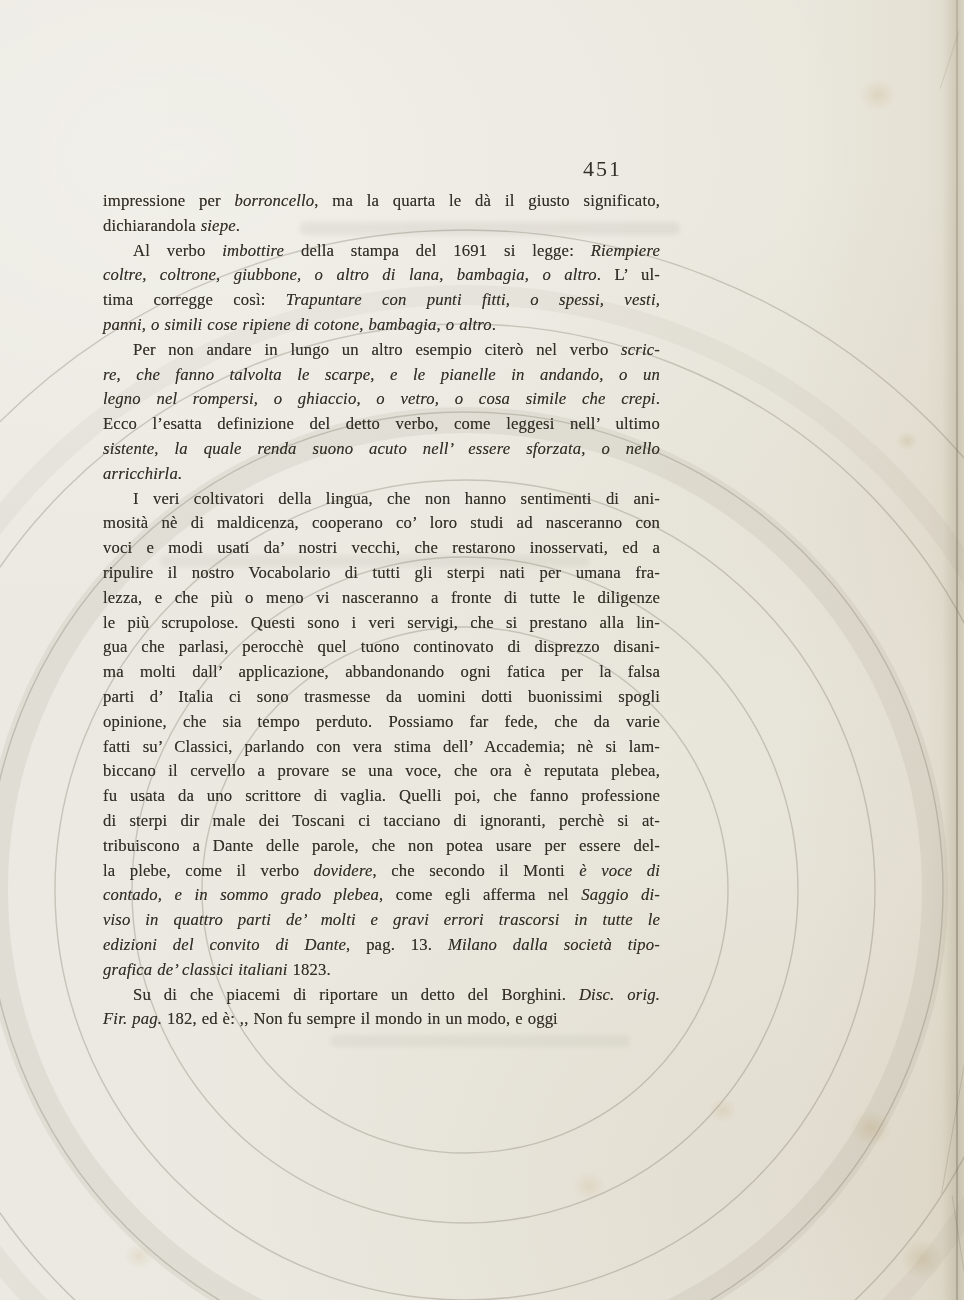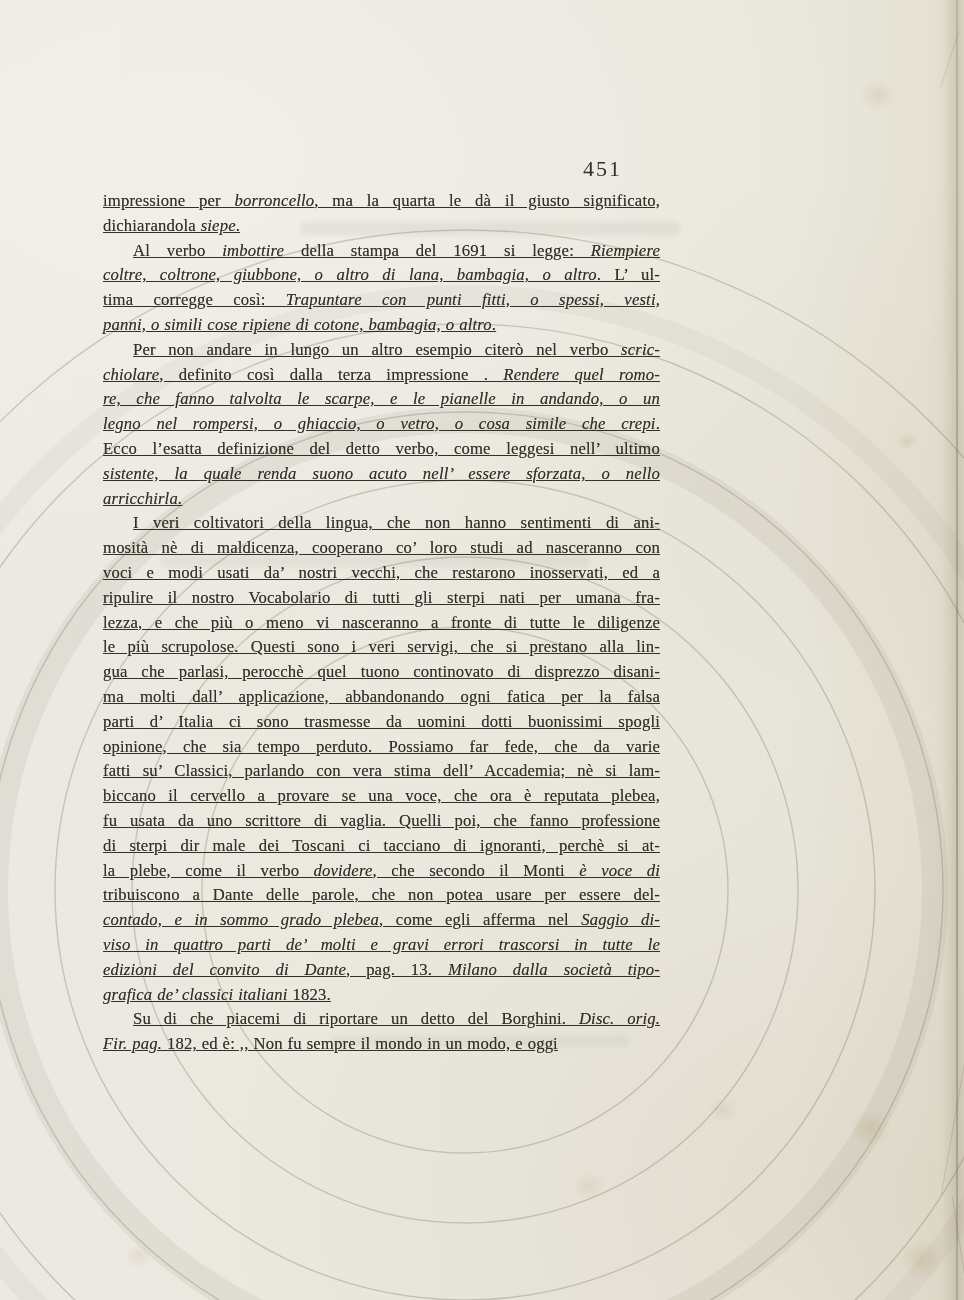--- a/index.html
+++ b/index.html
@@ -20,21 +20,21 @@
     font-size:22px;letter-spacing:2px;
     color:var(--ink,#343028);
   }
   .textblock{
     position:absolute;left:103px;top:189px;width:557px;
     font-size:16.7px;line-height:24.8px;
     color:var(--ink,#343028);
     word-spacing:0.6px;letter-spacing:0.15px;
     text-shadow:0 0 0.5px rgba(52,48,40,0.55);
   }
-  .line{text-align:justify;text-align-last:justify;text-decoration:underline;}
+  .line{text-align:justify;text-align-last:justify;}
   .line.end{text-align-last:left;}
   .line.ind{text-indent:30px;}
   .it{font-style:italic;}
   .stain{position:absolute;pointer-events:none;border-radius:50%;}
   .edge-shade{
     position:absolute;top:0;right:0;width:22px;height:1300px;
     background:linear-gradient(to right, rgba(120,108,84,0) 0%, rgba(120,108,84,0.16) 70%, rgba(120,108,84,0.05) 100%);
     pointer-events:none;
   }
   .edge-line{
@@ -90,42 +90,41 @@
   <div class="pageno">451</div>
 
   <div class="textblock">
       <div class="line"><span>impressione per </span><span class="it">borroncello</span><span>, ma la quarta le dà il giusto significato,</span></div>
       <div class="line end"><span>dichiarandola </span><span class="it">siepe</span><span>.</span></div>
       <div class="line ind"><span>Al verbo </span><span class="it">imbottire</span><span> della stampa del 1691 si legge: </span><span class="it">Riempiere</span></div>
       <div class="line"><span class="it">coltre, coltrone, giubbone, o altro di lana, bambagia, o altro</span><span>. L’ ul-</span></div>
       <div class="line"><span>tima corregge così: </span><span class="it">Trapuntare con punti fitti, o spessi, vesti,</span></div>
       <div class="line end"><span class="it">panni, o simili cose ripiene di cotone, bambagia, o altro</span><span>.</span></div>
       <div class="line ind"><span>Per non andare in lungo un altro esempio citerò nel verbo </span><span class="it">scric-</span></div>
-      <div class="line"><span class="it">chiolare</span><span>, definito così dalla terza impressione . </span><span class="it">Rendere quel romo-</span></div>
       <div class="line"><span class="it">re, che fanno talvolta le scarpe, e le pianelle in andando, o un</span></div>
       <div class="line"><span class="it">legno nel rompersi, o ghiaccio, o vetro, o cosa simile che crepi</span><span>.</span></div>
       <div class="line"><span>Ecco l’esatta definizione del detto verbo, come leggesi nell’ ultimo</span></div>
       <div class="line"><span class="it">sistente, la quale renda suono acuto nell’ essere sforzata, o nello</span></div>
       <div class="line end"><span class="it">arricchirla.</span></div>
       <div class="line ind"><span>I veri coltivatori della lingua, che non hanno sentimenti di ani-</span></div>
       <div class="line"><span>mosità nè di maldicenza, cooperano co’ loro studi ad nasceranno con</span></div>
       <div class="line"><span>voci e modi usati da’ nostri vecchi, che restarono inosservati, ed a</span></div>
       <div class="line"><span>ripulire il nostro Vocabolario di tutti gli sterpi nati per umana fra-</span></div>
       <div class="line"><span>lezza, e che più o meno vi nasceranno a fronte di tutte le diligenze</span></div>
       <div class="line"><span>le più scrupolose. Questi sono i veri servigi, che si prestano alla lin-</span></div>
       <div class="line"><span>gua che parlasi, perocchè quel tuono continovato di disprezzo disani-</span></div>
       <div class="line"><span>ma molti dall’ applicazione, abbandonando ogni fatica per la falsa</span></div>
       <div class="line"><span>parti d’ Italia ci sono trasmesse da uomini dotti buonissimi spogli</span></div>
       <div class="line"><span>opinione, che sia tempo perduto. Possiamo far fede, che da varie</span></div>
       <div class="line"><span>fatti su’ Classici, parlando con vera stima dell’ Accademia; nè si lam-</span></div>
       <div class="line"><span>biccano il cervello a provare se una voce, che ora è reputata plebea,</span></div>
       <div class="line"><span>fu usata da uno scrittore di vaglia. Quelli poi, che fanno professione</span></div>
       <div class="line"><span>di sterpi dir male dei Toscani ci tacciano di ignoranti, perchè si at-</span></div>
+      <div class="line"><span>tribuiscono a Dante delle parole, che non potea usare per essere del-</span></div>
       <div class="line"><span>la plebe, come il verbo </span><span class="it">dovidere</span><span>, che secondo il Monti </span><span class="it">è voce di</span></div>
-      <div class="line"><span>tribuiscono a Dante delle parole, che non potea usare per essere del-</span></div>
       <div class="line"><span class="it">contado, e in sommo grado plebea</span><span>, come egli afferma nel </span><span class="it">Saggio di-</span></div>
       <div class="line"><span class="it">viso in quattro parti de’ molti e gravi errori trascorsi in tutte le</span></div>
       <div class="line"><span class="it">edizioni del convito di Dante</span><span>, pag. 13. </span><span class="it">Milano dalla società tipo-</span></div>
       <div class="line end"><span class="it">grafica de’ classici italiani</span><span> 1823.</span></div>
       <div class="line ind"><span>Su di che piacemi di riportare un detto del Borghini. </span><span class="it">Disc. orig.</span></div>
       <div class="line end"><span class="it">Fir. pag.</span><span> 182, ed è: ,, Non fu sempre il mondo in un modo, e oggi</span></div>
     </div>
 </div>
 
 </body></html>

